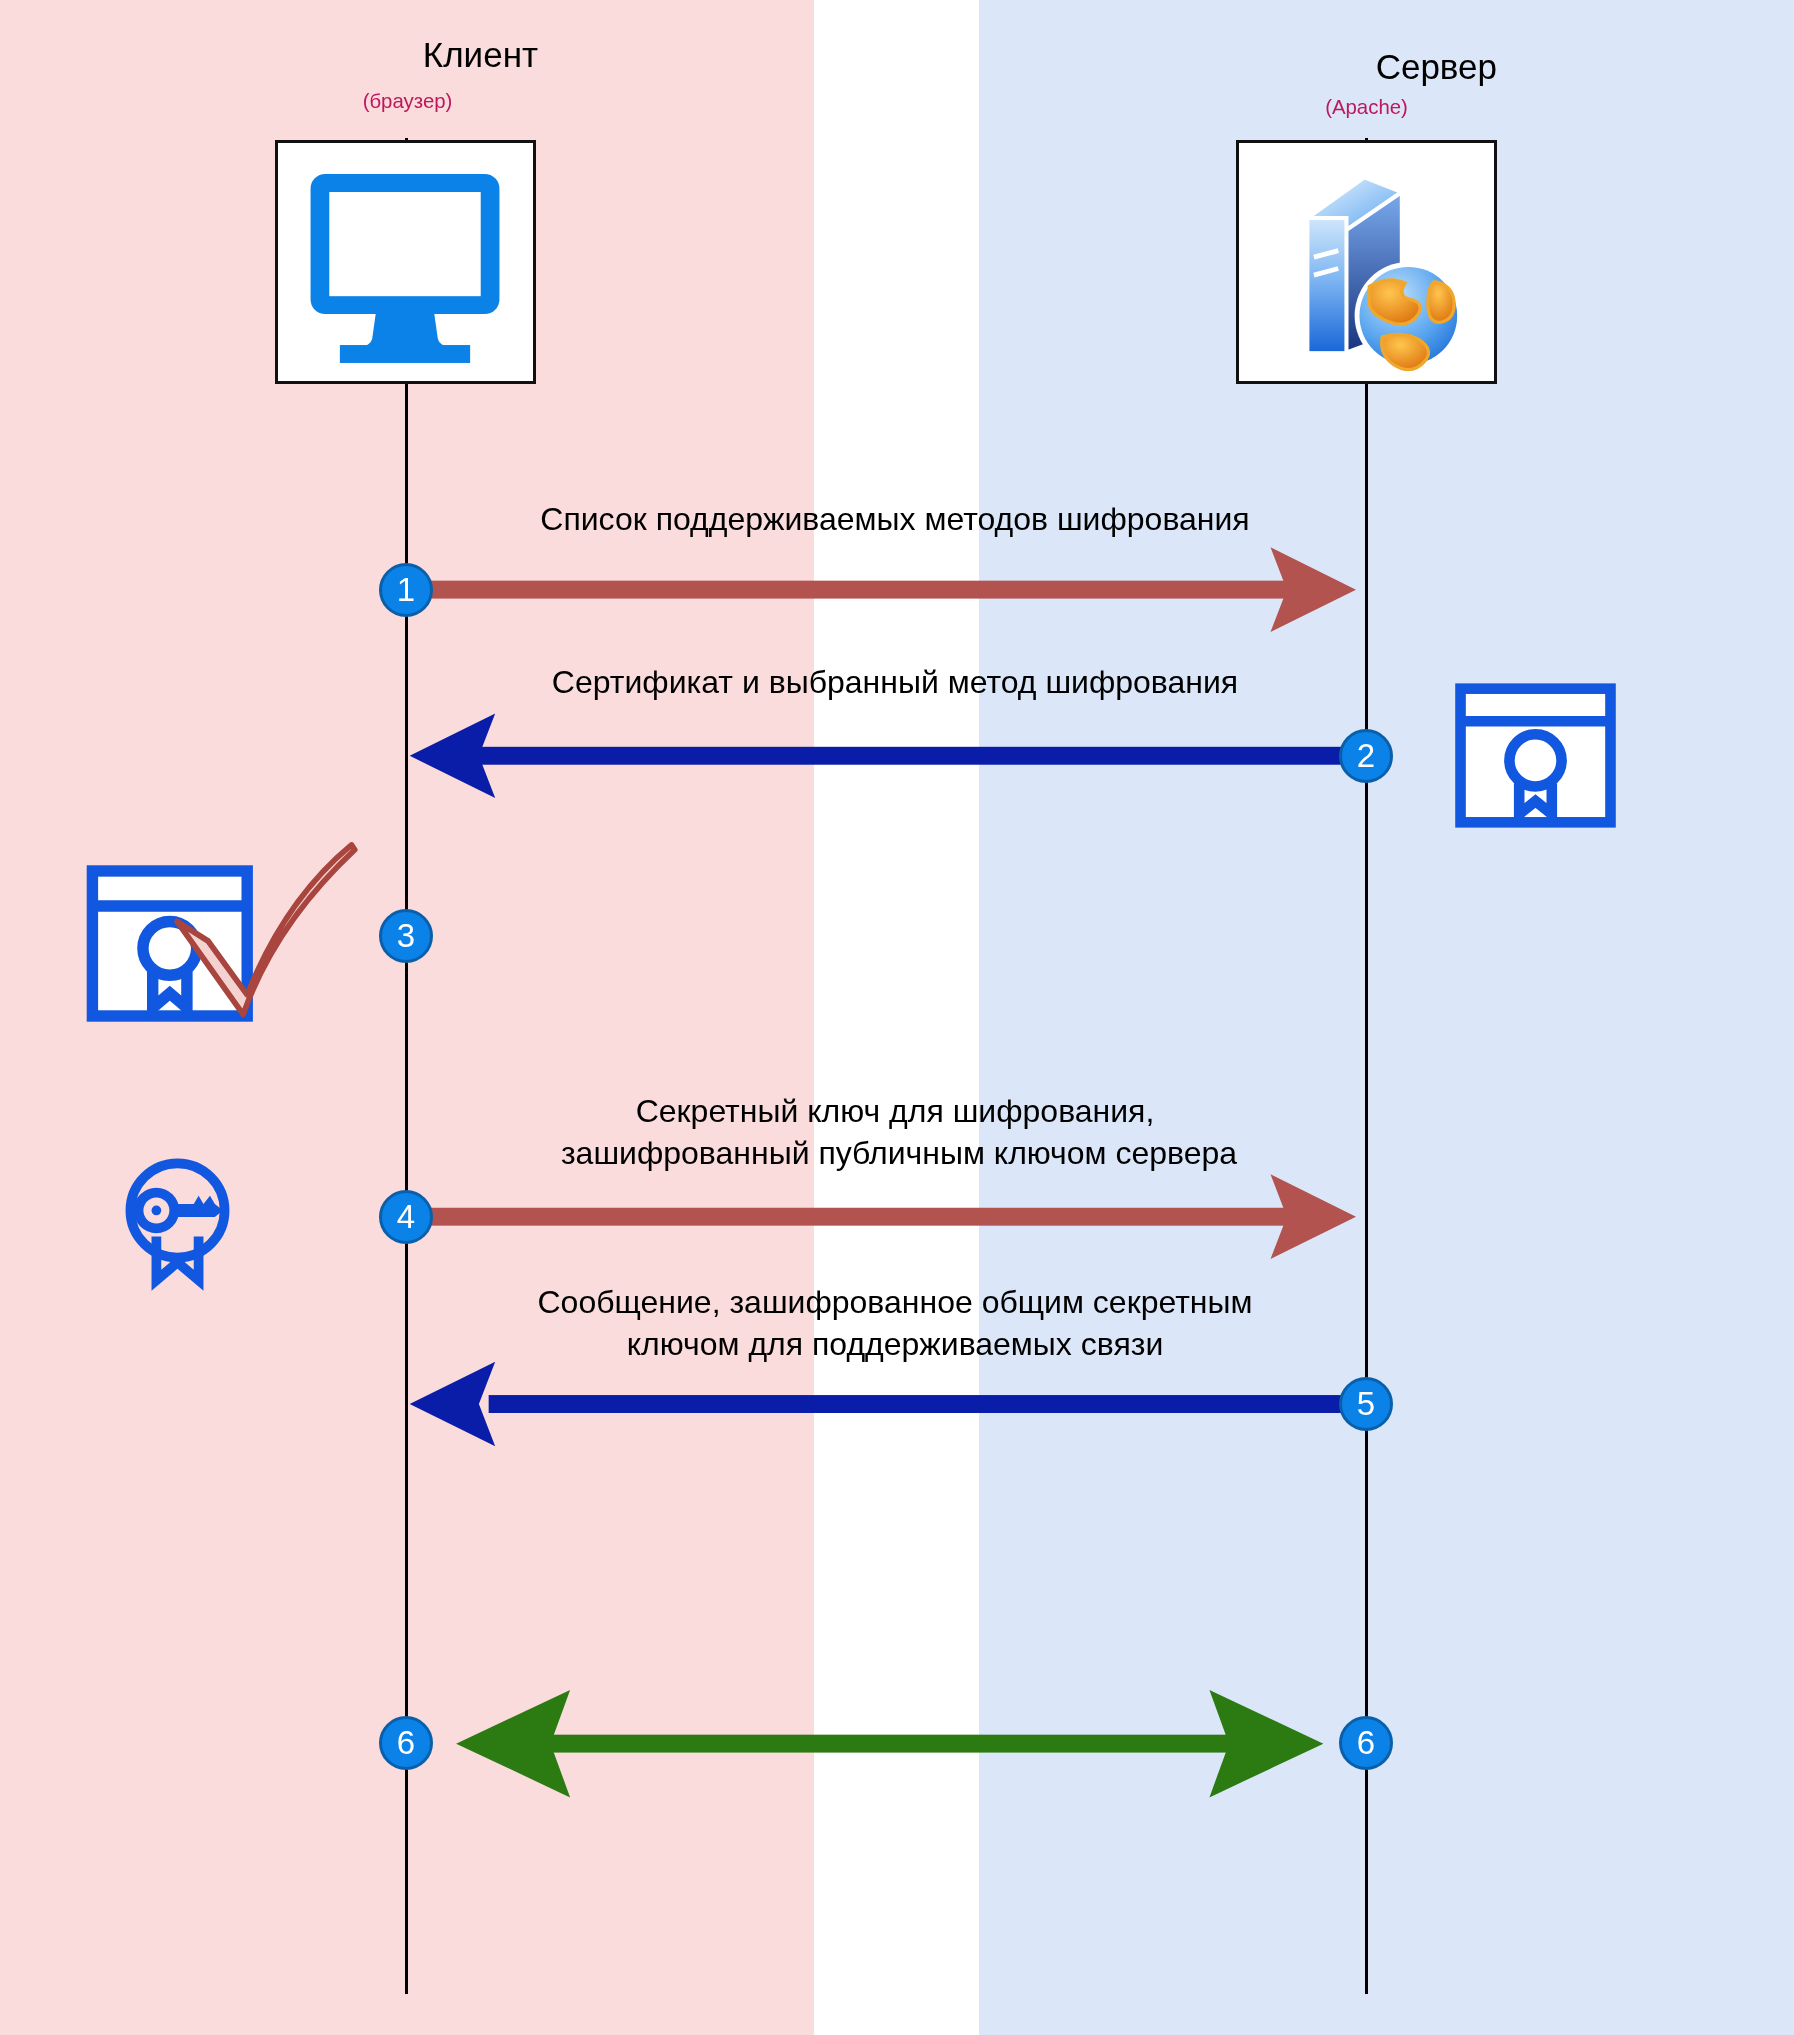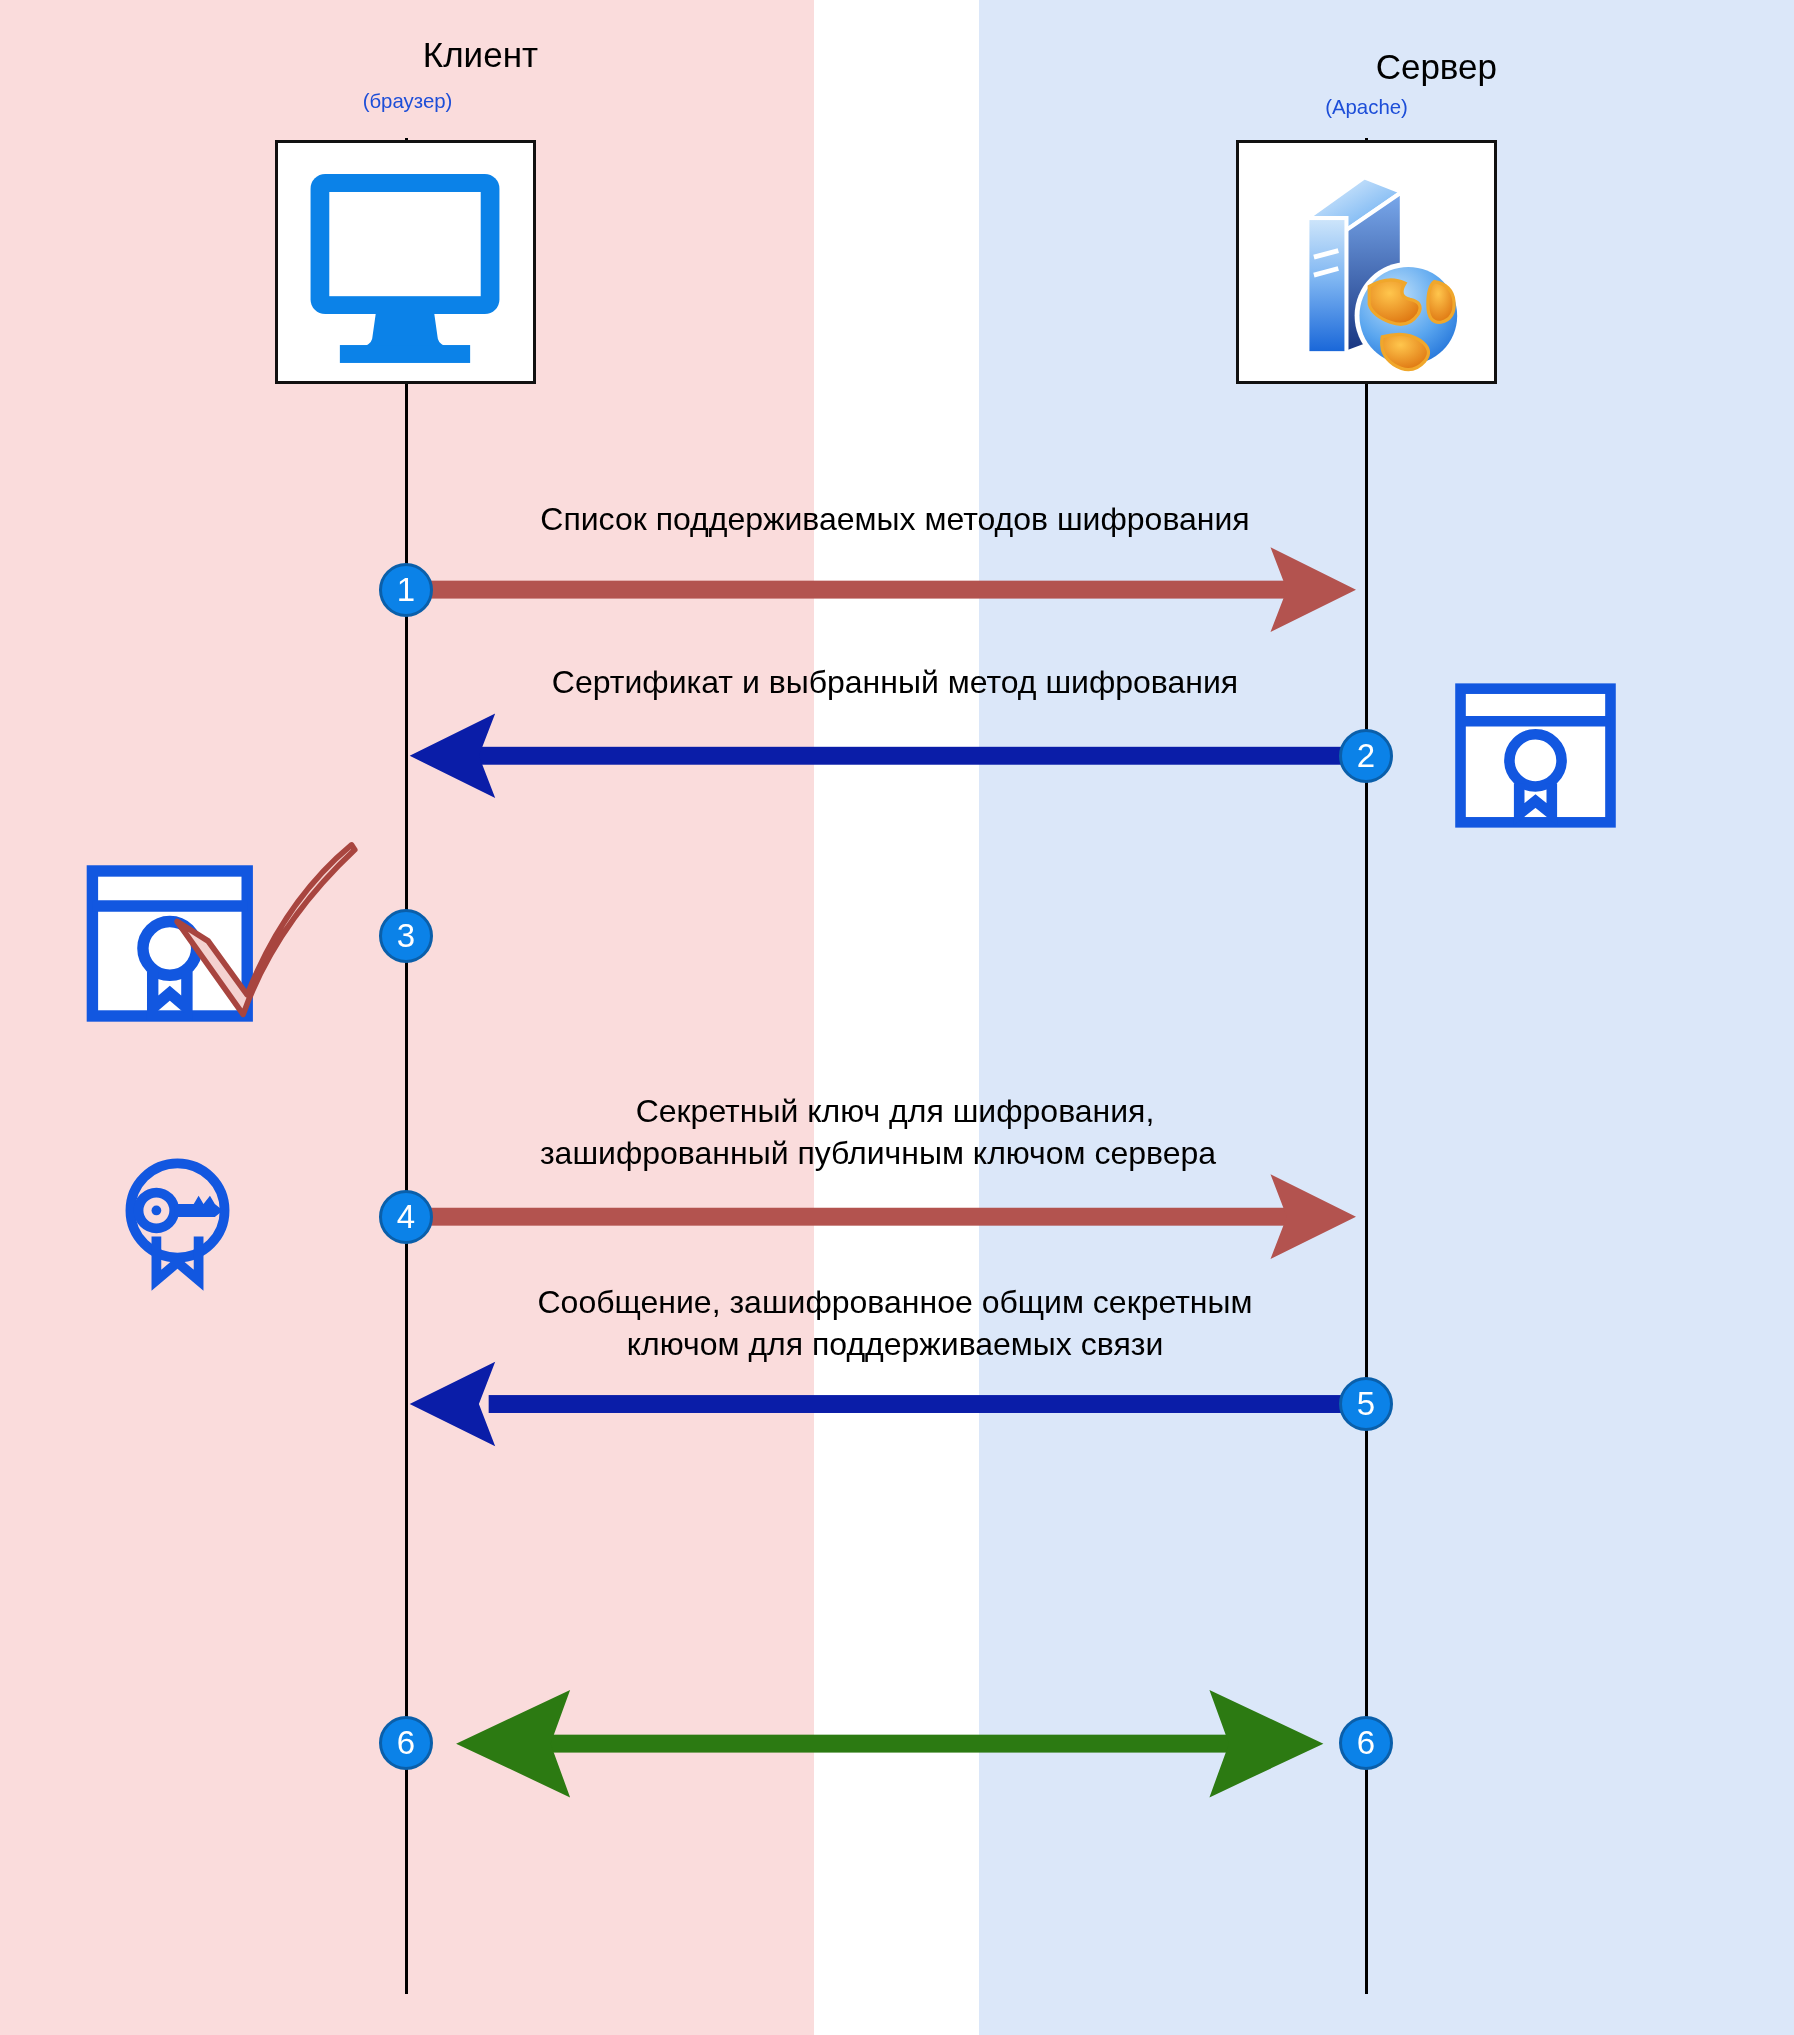--- a/index.html
+++ b/index.html
@@ -8,21 +8,21 @@
 
   .band{position:absolute;top:0;height:2036px;}
   #band-client{left:0;width:814px;background:#fadcdc;}
   #band-server{left:979px;width:816px;background:#dbe7f9;}
 
   .lifeline{position:absolute;width:3.3px;background:#000000;}
 
   .node-box{position:absolute;background:#ffffff;border:3.3px solid #111111;box-sizing:border-box;}
 
   .node-title{position:absolute;text-align:right;color:#000000;font-size:35px;line-height:1.05;white-space:nowrap;}
-  .node-sub{position:absolute;text-align:center;color:#1d4ed8;font-size:20.4px;white-space:nowrap;}
+  .node-sub{position:absolute;text-align:center;color:#be185d;font-size:20.4px;white-space:nowrap;}
 
   .msg-label{position:absolute;text-align:center;color:#000000;font-size:32px;line-height:1.30;white-space:pre;}
 
   .step{position:absolute;width:54px;height:54px;border-radius:50%;
         background:#0b82e8;border:3.3px solid #0a5faa;box-sizing:border-box;
         color:#ffffff;font-size:33px;display:flex;align-items:center;justify-content:center;}
 
   svg{position:absolute;top:0;left:0;overflow:visible;}
   .arrow-layer{position:absolute;left:0;top:0;width:1795px;height:2036px;pointer-events:none;}
   .icon-abs{position:absolute;}
@@ -121,21 +121,21 @@
       <path d="M560 2141 L700 2075 L676 2141 L700 2207 Z" fill="#2c7a12"></path>
       <path d="M1625 2141 L1485 2075 L1509 2141 L1485 2207 Z" fill="#2c7a12"></path>
     </g>
   </svg>
 
   <div class="msg-label" style="left:325px;top:499px;width:1140px;">Список поддерживаемых методов шифрования</div>
 
   <div class="msg-label" style="left:325px;top:662px;width:1140px;">Сертификат и выбранный метод шифрования</div>
 
   <div class="msg-label" style="left:325px;top:1091px;width:1140px;">Секретный ключ для шифрования,</div>
-  <div class="msg-label" style="left:308px;top:1133px;width:1140px;">зашифрованный публичным ключом сервера</div>
+  <div class="msg-label" style="left:329px;top:1133px;width:1140px;">зашифрованный публичным ключом сервера</div>
 
   <div class="msg-label" style="left:325px;top:1282px;width:1140px;">Сообщение, зашифрованное общим секретным</div>
   <div class="msg-label" style="left:325px;top:1324px;width:1140px;">ключом для поддерживаемых связи</div>
 
 
   <div class="step" style="left:379px;top:563px;">1</div>
   <div class="step" style="left:1339px;top:729px;">2</div>
   <div class="step" style="left:379px;top:909px;">3</div>
   <div class="step" style="left:379px;top:1190px;">4</div>
   <div class="step" style="left:1339px;top:1377px;">5</div>

